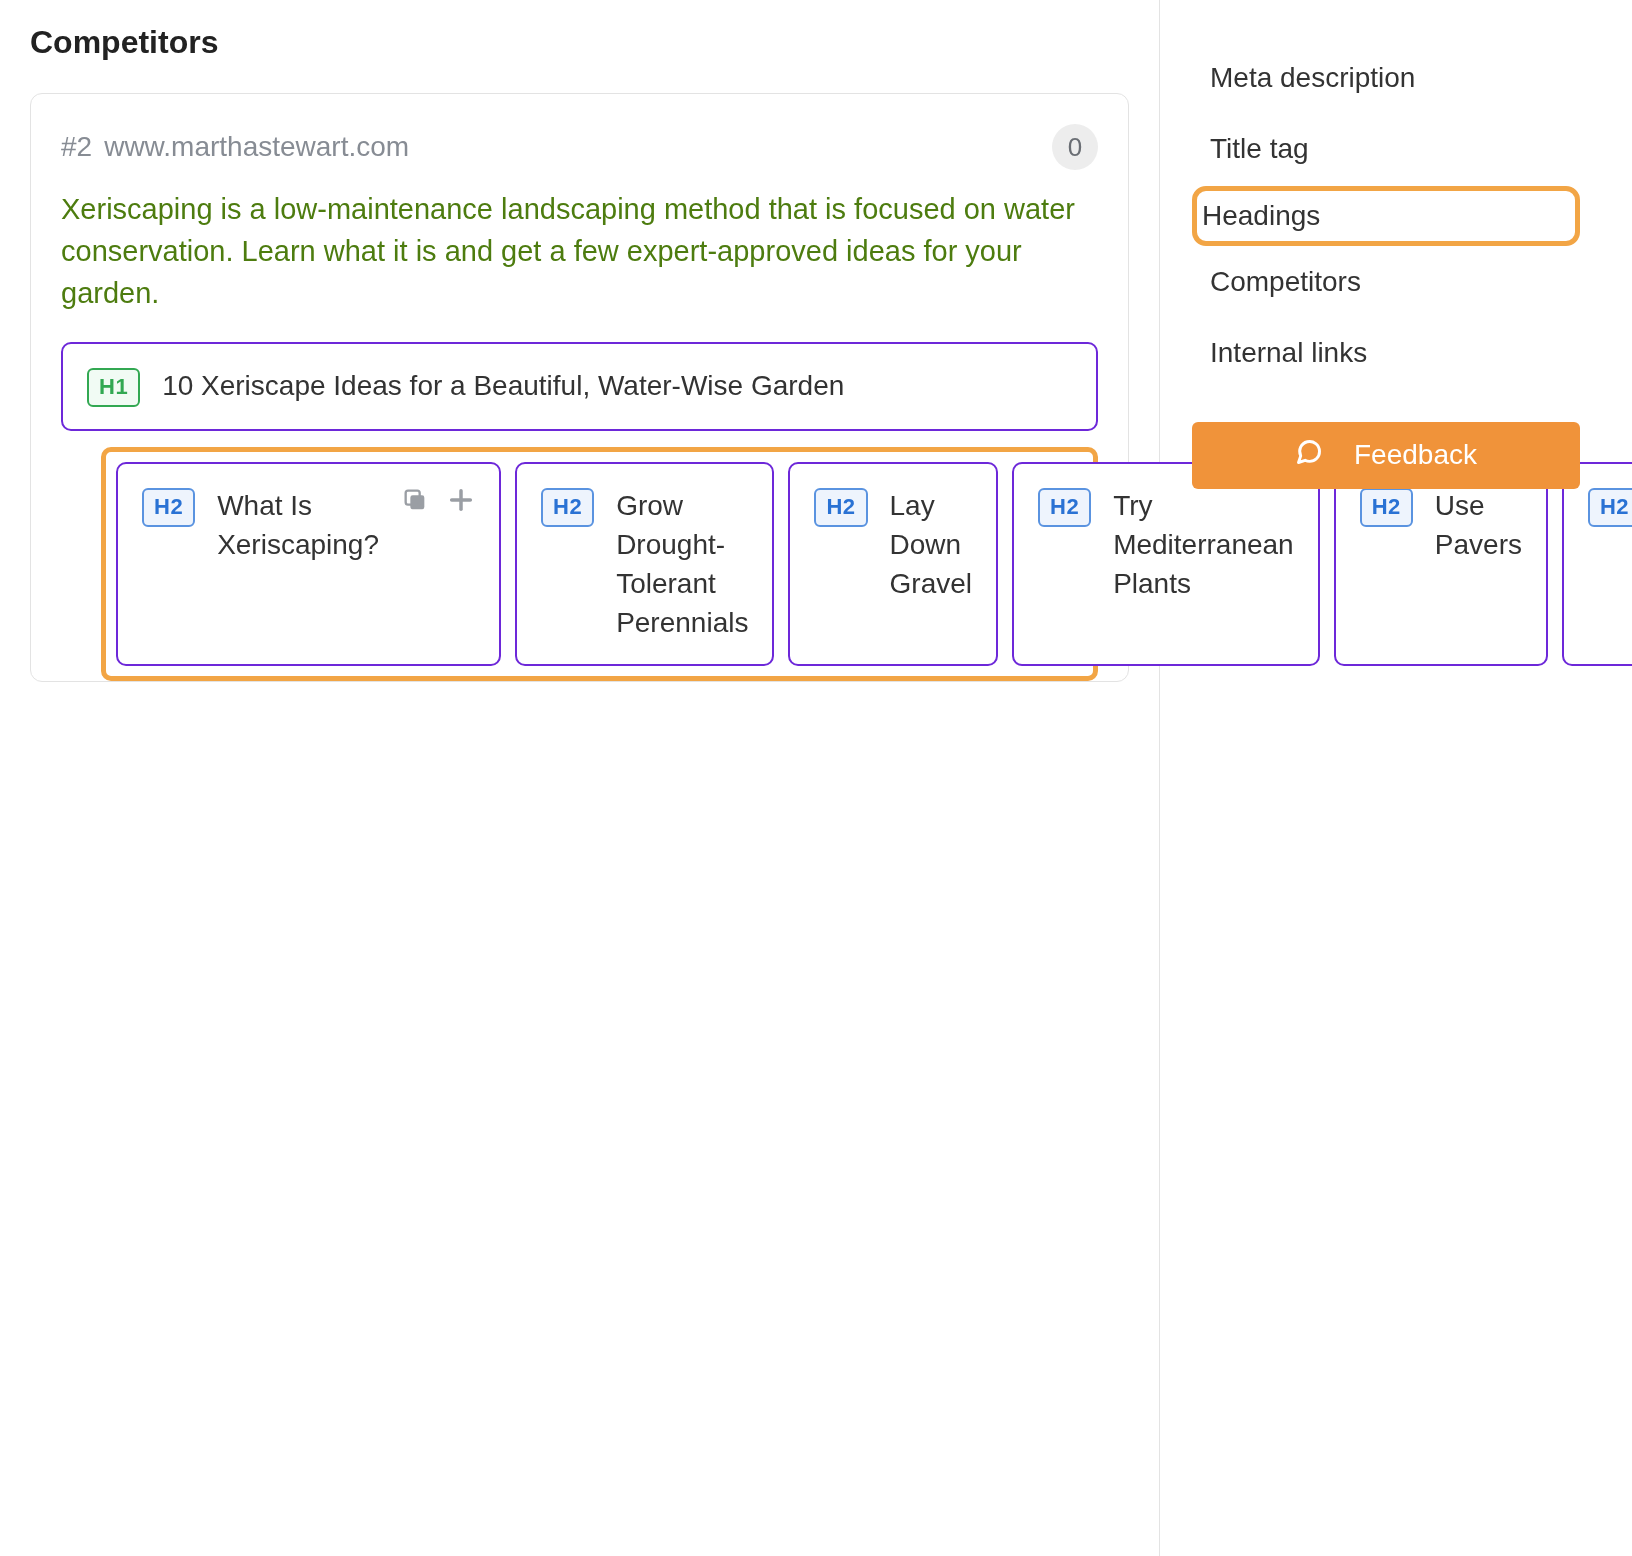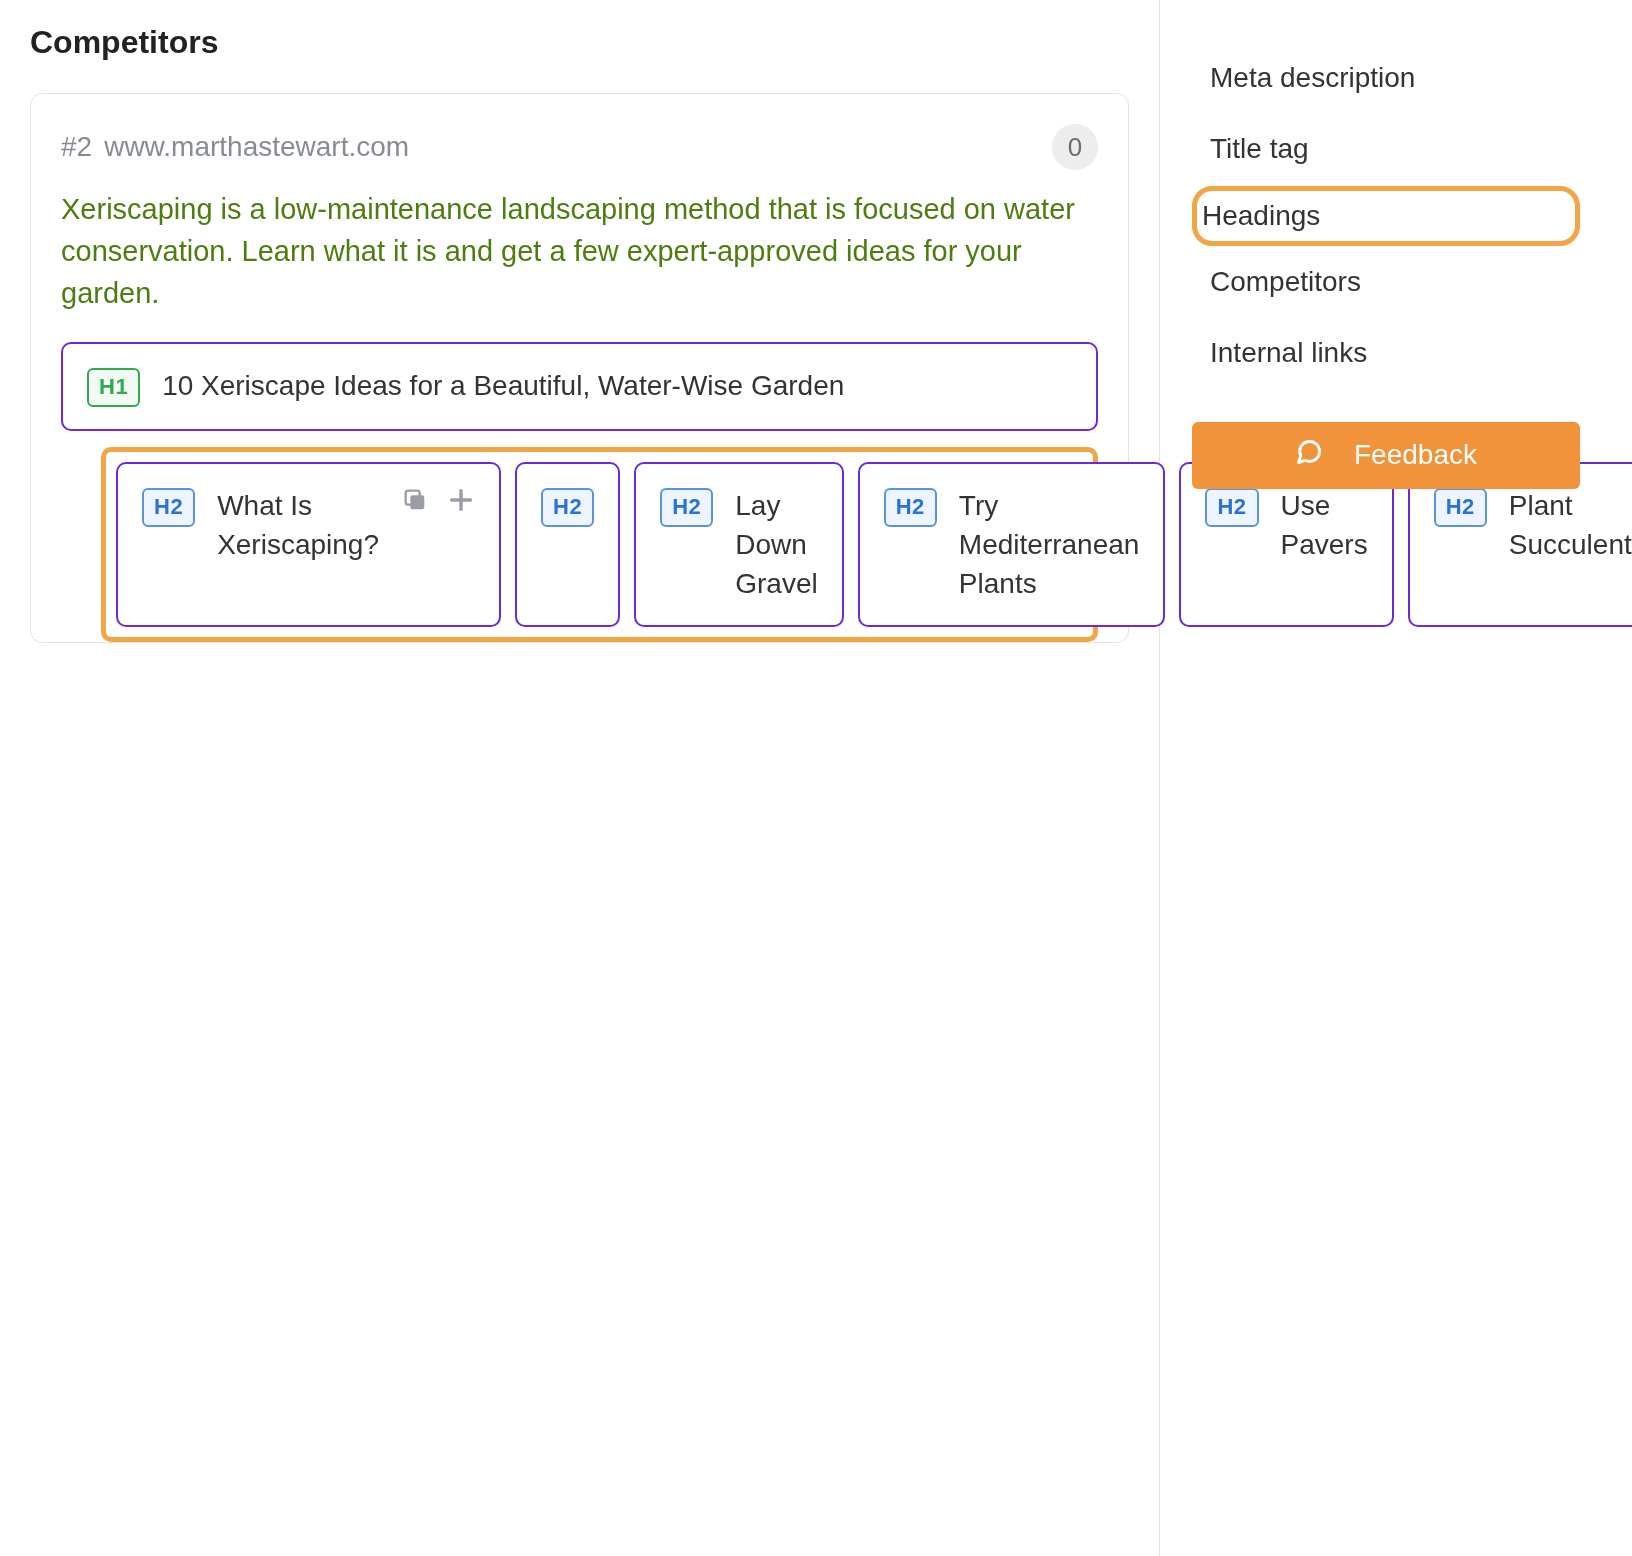--- a/index.html
+++ b/index.html
@@ -128,21 +128,21 @@
     font-size: 28px;
     color: #333;
     padding: 14px 18px;
     border-radius: 6px;
     cursor: pointer;
     display: block;
     margin-bottom: 4px;
   }
   .side-item.active-wrap {
     border: 5px solid #f2a545;
-    border-radius: 20px;
+    border-radius: 14px;
     padding: 5px;
     margin-bottom: 2px;
   }
   .feedback-btn {
     margin-top: 36px;
     width: 100%;
     background: #f0933a;
     color: #fff;
     border: none;
     border-radius: 6px;
@@ -195,20 +195,21 @@
               <svg width="28" height="28" viewBox="0 0 24 24" fill="none" stroke="#9a9ea4" stroke-width="3" stroke-linecap="round">
                 <line x1="12" y1="4" x2="12" y2="20"></line>
                 <line x1="4" y1="12" x2="20" y2="12"></line>
               </svg>
             </span>
           </span>
         </div>
 
         <div class="h-card">
           <span class="h-tag h2-tag">H2</span>
+          <span class="h-text">Grow Drought-Tolerant Perennials</span>
         </div>
 
         <div class="h-card">
           <span class="h-tag h2-tag">H2</span>
           <span class="h-text">Lay Down Gravel</span>
         </div>
 
         <div class="h-card">
           <span class="h-tag h2-tag">H2</span>
           <span class="h-text">Try Mediterranean Plants</span>

